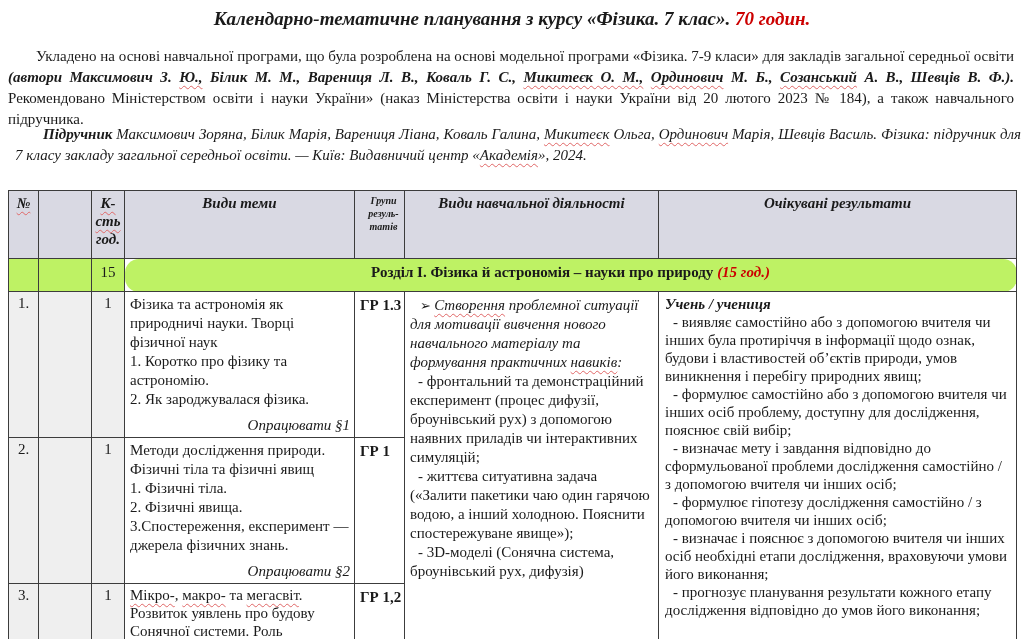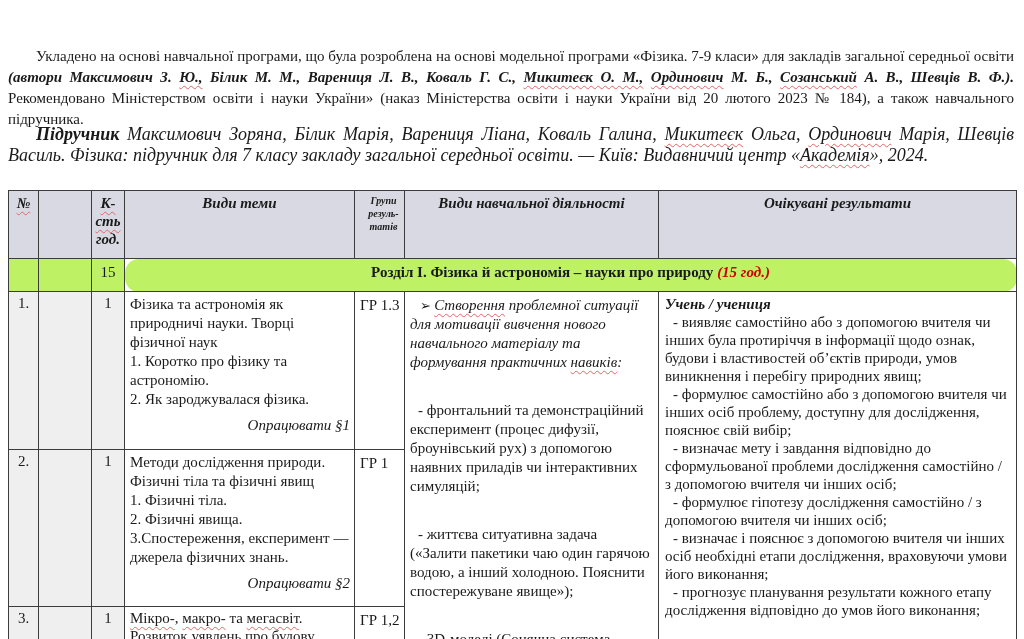--- a/index.html
+++ b/index.html
@@ -32,22 +32,22 @@
     text-align: center;
     font-size: 19px; line-height: 23px;
   }
   .para1 {
     position: absolute; top: 46px; left: 8px; width: 1006px;
     font-size: 15px; line-height: 21px;
     text-align: justify;
     text-indent: 28px;
   }
   .para2 {
-    position: absolute; top: 124px; left: 8px; width: 1006px;
-    font-size: 18px; line-height: 21px;
+    position: absolute; top: 124px; left: 15px; width: 1006px;
+    font-size: 15px; line-height: 21px;
     text-align: justify;
     text-indent: 28px;
   }
 
   
   table.plan {
     position: absolute; left: 8px; top: 190px;
     width: 1008px;
     border-collapse: collapse;
     table-layout: fixed;
@@ -71,39 +71,40 @@
     padding-top: 5px;
   }
   tr.section td.sec-hours { text-align: center; }
   tr.section td.sec-title { text-align: center; font-weight: bold; border-radius: 14px; }
   td.shade { background: #efefef; }
   td.num-cell, td.hours-cell { text-align: center; padding-top: 3px; }
   td.topic-cell { padding: 3px 4px 2px 5px; line-height: 19px; }
   td.topic-cell .topic-title { font-weight: normal; }
   td.topic-cell .homework { text-align: right; font-style: italic; margin-top: 7px; }
   tr.r3 td.topic-cell { line-height: 18px; padding-top: 2px; }
-  td.group-cell { font-weight: normal; padding: 3px 2px 0 5px; line-height: 20px; margin-top: 20px; }
+  td.group-cell { font-weight: bold; padding: 3px 2px 0 5px; line-height: 20px; margin-top: 20px; }
   td.act-cell {
     padding: 4px 4px 2px 5px;
     font-size: 14px; line-height: 19px;
   }
   .act-intro { font-style: italic; text-indent: 10px; }
-  .act-item  { text-indent: 8px; margin-top: 29px; }
+  .act-item  { text-indent: 8px; }
   td.res-cell {
     padding: 3px 5px 2px 6px;
     font-size: 14px; line-height: 18px;
   }
   .res-heading { font-weight: bold; font-style: italic; }
   .res-item { text-indent: 8px; }
 </style>
 </head>
 <body>
 
 <div id="page">
 
+  <div class="doc-title"><span class="bi">Календарно-тематичне планування з курсу «Фізика. 7 клас». </span><span class="bi red">70 годин.</span></div>
 
   <div class="para1"><span>Укладено на основі навчальної програми, що була розроблена на основі модельної програми «Фізика. 7-9 класи» для закладів загальної середньої освіти </span><span class="bi">(автори Максимович З. </span><span class="bi wavy">Ю.,</span><span class="bi"> Білик М. М., Варениця Л. В., Коваль Г. С., </span><span class="bi wavy">Микитеєк О. М.,</span><span class="bi"> </span><span class="bi wavy">Ординович</span><span class="bi"> М. Б., </span><span class="bi wavy">Созанський</span><span class="bi"> А. В., </span><span class="bi">Шевців В. Ф.).</span><span> Рекомендовано Міністерством освіти і науки України» (наказ Міністерства освіти і науки України від 20 лютого 2023 № 184), а також навчального підручника.</span></div>
 
   <div class="para2"><span class="bi">Підручник</span><span class="i">  Максимович Зоряна, Білик Марія, Варениця Ліана, Коваль Галина, </span><span class="i wavy">Микитеєк</span><span class="i"> Ольга, </span><span class="i wavy">Ординович</span><span class="i"> Марія, Шевців Василь. Фізика: підручник для 7 класу закладу загальної середньої освіти. — Київ: Видавничий центр «</span><span class="i wavy">Академія</span><span class="i">», 2024.</span></div>
 
   <table class="plan">
     <colgroup>
       <col style="width:30px">
         <col style="width:53px">
         <col style="width:33px">

